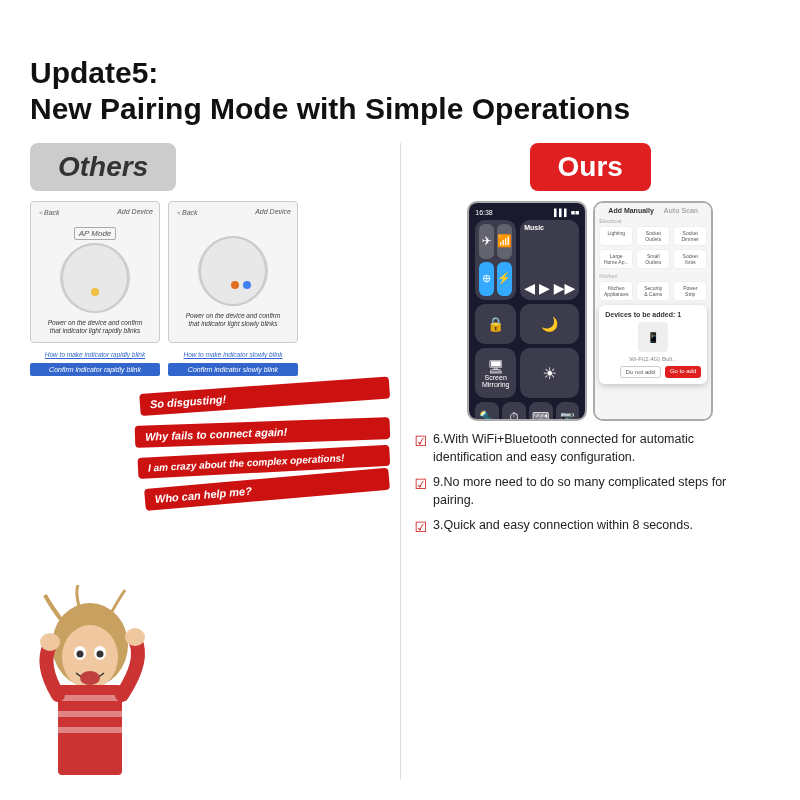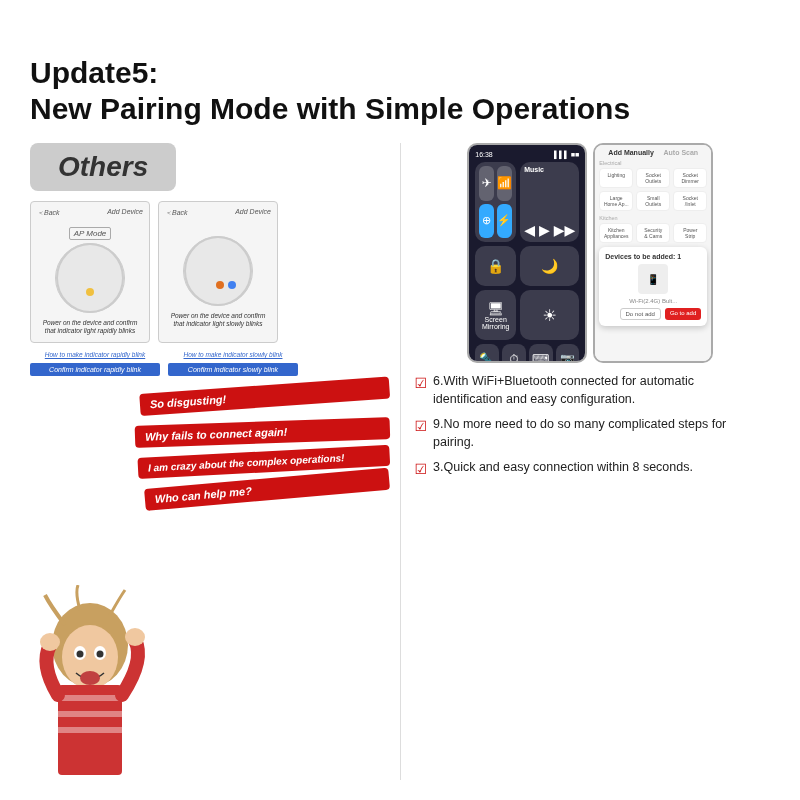--- a/index.html
+++ b/index.html
@@ -72,21 +72,21 @@
     .device-screenshots {
       display: flex;
       gap: 8px;
       margin-bottom: 8px;
     }
 
     .device-screen {
       background: #f5f5f5;
       border: 1px solid #ccc;
       border-radius: 4px;
-      width: 120px;
+      width: 130px;
       padding: 6px;
     }
 
     .device-screen .top-bar {
       display: flex;
       justify-content: space-between;
       font-size: 7px;
       color: #555;
       margin-bottom: 4px;
     }
@@ -395,20 +395,21 @@
         <div style="position:absolute;top:5px;right:0;left:100px;display:flex;flex-direction:column;gap:6px;">
           <div class="speech-bubble bubble1" style="transform:rotate(-4deg);font-size:11px;">So disgusting!</div>
           <div class="speech-bubble bubble2" style="transform:rotate(-2deg);font-size:11px;">Why fails to connect again!</div>
           <div class="speech-bubble bubble3" style="transform:rotate(-3deg);font-size:10px;">I am crazy about the complex operations!</div>
           <div class="speech-bubble bubble4" style="transform:rotate(-5deg);font-size:11px;">Who can help me?</div>
         </div>
       </div>
     </div>
 
     <div class="right-side">
+      <div class="label-ours">Ours</div>
 
       <div class="phone-screens">
 
         <div class="phone-frame">
           <div class="control-center">
             <div class="cc-status-bar">
               <span>16:38</span>
               <span>▌▌▌ ■■</span>
             </div>
 

